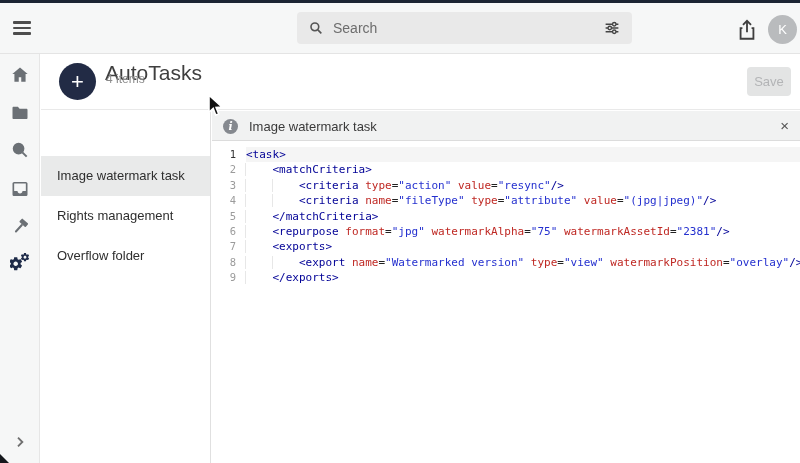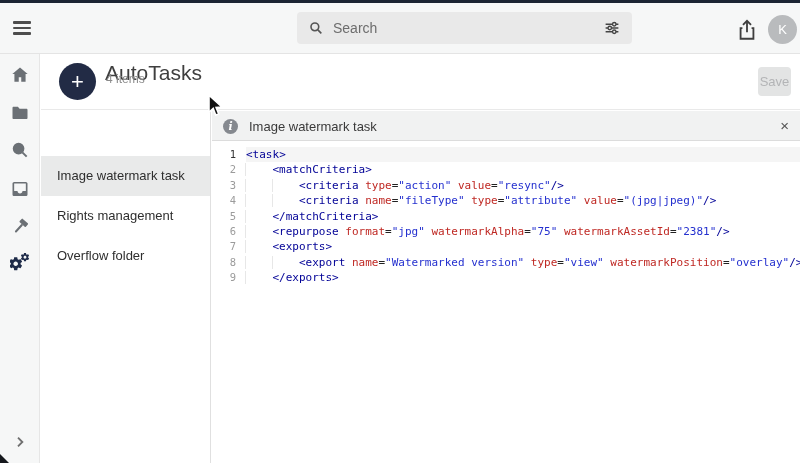--- a/index.html
+++ b/index.html
@@ -38,21 +38,21 @@
   .rail-item:nth-child(3){top:86px;} .rail-item:nth-child(4){top:125px;}
   .rail-item:nth-child(5){top:163px;} .rail-item:nth-child(6){top:199px;}
   .rail-expand{position:absolute;left:12px;top:380px;width:16px;height:16px;color:#6f6f6f;cursor:pointer;}
   .corner-wedge{position:absolute;left:0;bottom:0;width:0;height:0;border-bottom:9px solid #15181d;border-right:9px solid transparent;}
 
   
   .content-header{position:absolute;left:41px;top:54px;right:0;height:56px;background:#fff;border-bottom:1px solid #e9e9e9;}
   .add-btn{position:absolute;left:18px;top:9px;width:37px;height:37px;border-radius:50%;background:var(--brand-navy);color:#fff;border:0;font-size:22px;font-weight:300;line-height:1;display:flex;align-items:center;justify-content:center;cursor:pointer;}
   .page-title{position:absolute;left:64px;top:7px;font-size:21px;color:#3f3f3f;}
   .page-subtitle{position:absolute;left:65px;top:18px;font-size:12px;color:#8b8b8b;}
-  .save-btn{position:absolute;right:9px;top:13px;width:33px;height:29px;background:#e3e4e4;border:0;border-radius:4px;color:#b3b4b6;font-size:13px;font-family:"Liberation Sans",sans-serif;}
+  .save-btn{position:absolute;right:9px;top:13px;width:44px;height:29px;background:#e3e4e4;border:0;border-radius:4px;color:#b3b4b6;font-size:13px;font-family:"Liberation Sans",sans-serif;}
 
   
   .list-panel{position:absolute;left:41px;top:111px;width:170px;bottom:0;background:#fff;border-right:1px solid #e0e0e0;}
   .filter{position:absolute;left:12px;top:6px;width:145px;height:30px;background:#ececec;border-radius:15px;display:flex;align-items:center;padding:0 10px;}
   .filter input{flex:1;min-width:0;border:0;background:transparent;outline:none;font-size:14px;color:#333;margin-left:7px;font-family:"Liberation Sans",sans-serif;}
   .filter input::placeholder{color:#8f8f8f;opacity:1;}
   .task-items{position:absolute;left:0;right:0;top:45px;}
   .task-item{height:40px;line-height:40px;padding-left:16px;font-size:13px;color:#2e2e2e;cursor:pointer;white-space:nowrap;overflow:hidden;}
   .task-item.selected{background:var(--selected-bg);}
 

